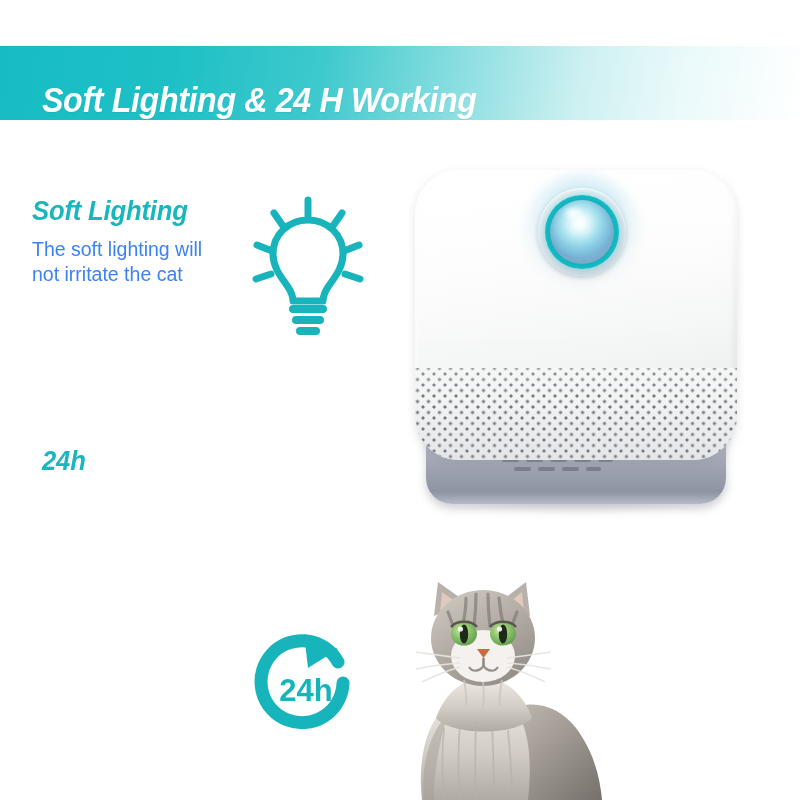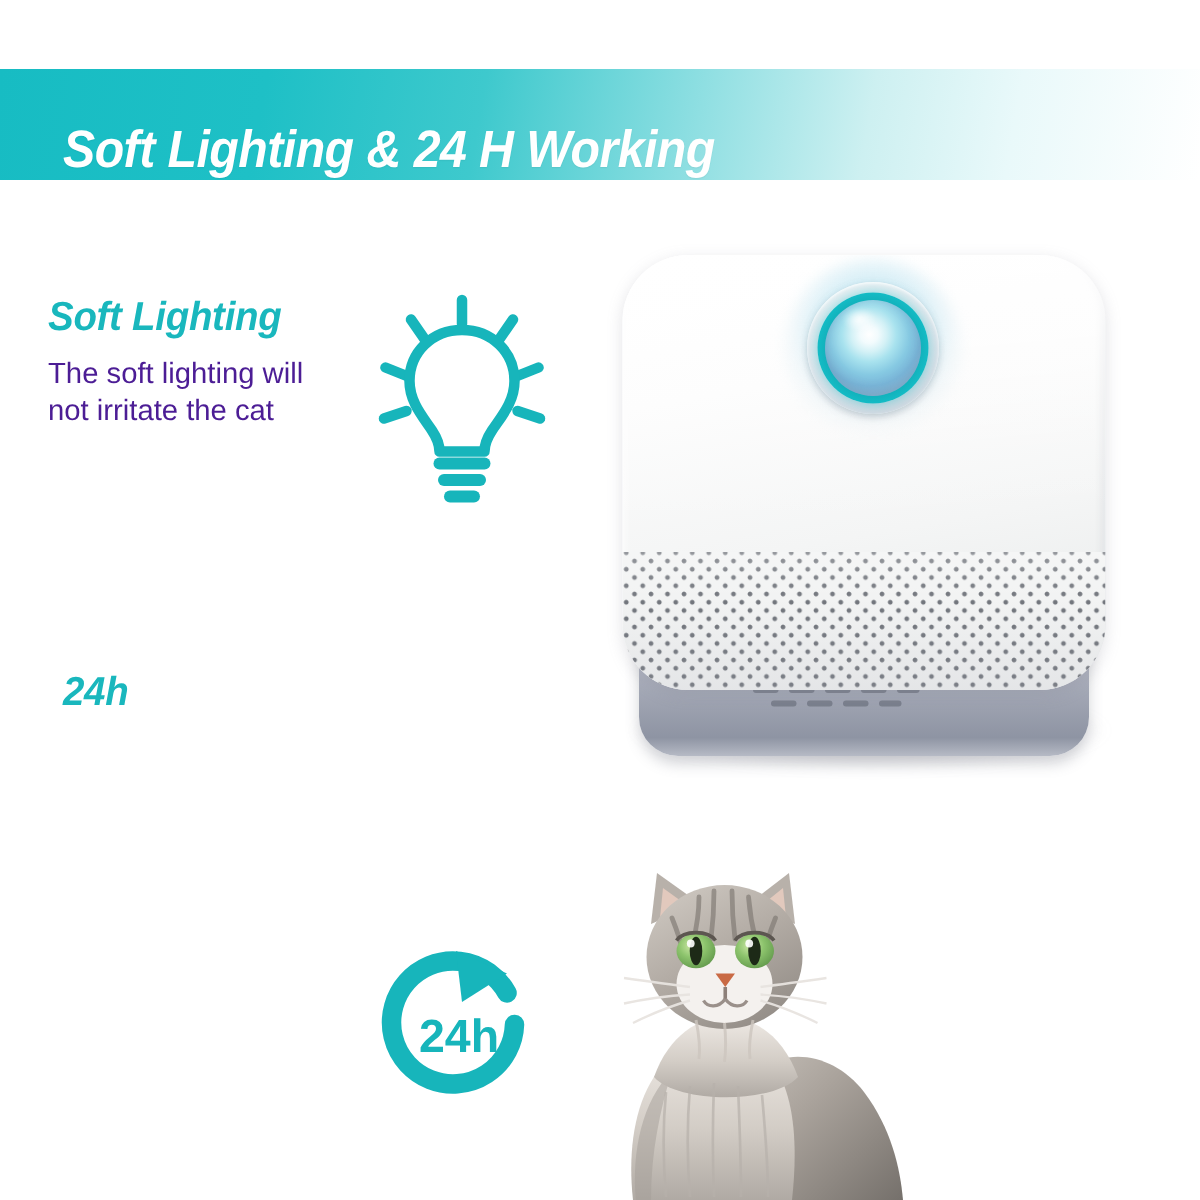--- a/index.html
+++ b/index.html
@@ -67,21 +67,21 @@
     font-size: 27px;
     font-weight: bold;
     font-style: italic;
     letter-spacing: -0.2px;
     margin: 0 0 10px 0;
     white-space: nowrap;
     transform: scaleX(0.95);
     transform-origin: left center;
   }
   .feature-body {
-    color: #4c1d95;
+    color: #3b82f6;
     font-size: 19.5px;
     line-height: 25px;
     white-space: pre-line;
     margin: 0;
   }
 
   
   #bulb-icon {
     position: absolute;
     left: 252px;

